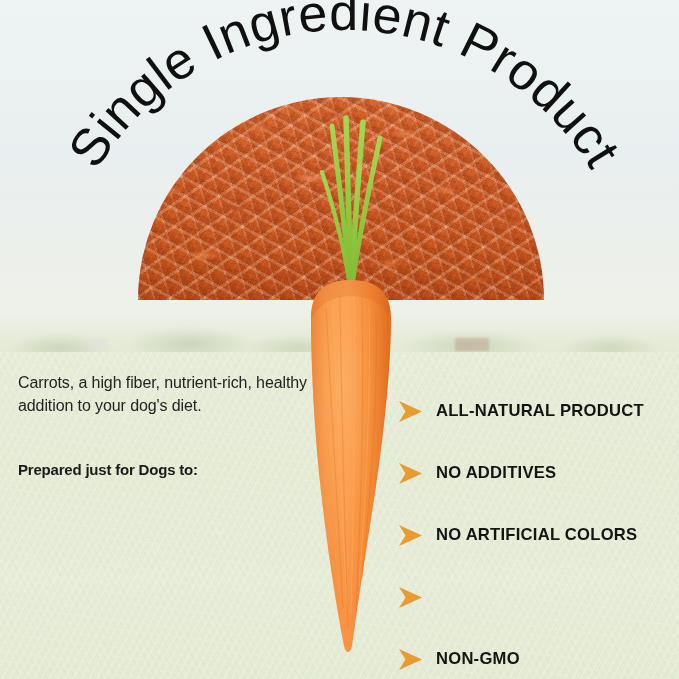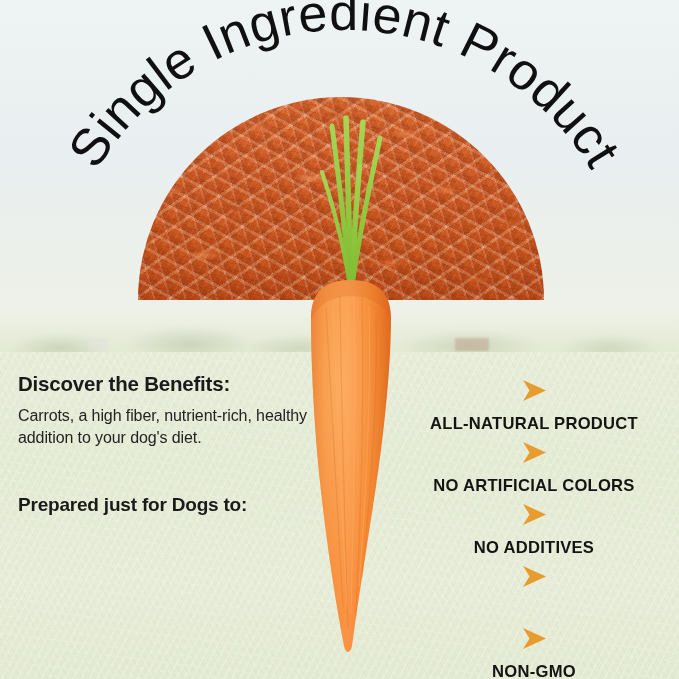--- a/index.html
+++ b/index.html
@@ -100,38 +100,37 @@
   
   .left-col{position:absolute;left:18px;top:372px;width:300px;}
   .head{
     font-size:20.5px;font-weight:bold;color:#1a1a1a;
     letter-spacing:-.2px;margin:0 0 8px 0;line-height:1.2;
   }
   .body-copy{
     font-size:16px;color:#232323;line-height:1.42;margin:0;letter-spacing:-.1px;
   }
   .head2{
-    font-size:19px;font-weight:bold;color:#1a1a1a;
+    font-size:15px;font-weight:bold;color:#1a1a1a;
     letter-spacing:-.2px;margin:44px 0 6px 0;line-height:1.2;
   }
   .left-list{list-style:none;margin:0;padding:0;}
   .left-list li{
     display:flex;align-items:center;gap:11px;
     font-size:18.5px;color:#232323;line-height:1;
     margin-bottom:11px;letter-spacing:-.1px;
   }
 
   
   .right-col{position:absolute;left:398px;top:380px;width:272px;}
   .right-list{list-style:none;margin:0;padding:0;}
   .right-list li{
     display:flex;align-items:center;gap:13px;height:62px;
     font-size:16.6px;font-weight:bold;color:#141414;
     letter-spacing:.25px;
-    flex-direction:column;
   }
 
   .arrow{flex:0 0 auto;display:block;}
   .arrow.sm{width:23px;height:19px;}
   .arrow.lg{width:25px;height:21px;}
 </style>
 </head>
 <body>
 
 <div id="infographic">
@@ -205,50 +204,49 @@
         <path d="M37 196 C 40 286, 45 384, 51 498"></path>
         <path d="M58 184 C 59 282, 58 386, 55 506"></path>
         <path d="M73 198 C 75 278, 71 374, 63 478"></path>
       </g>
 
       <path d="M55 172 C 83 172, 95 186, 95 212 C 88 196, 74 188, 55 188 C 36 188, 22 196, 15 212 C 15 186, 27 172, 55 172 Z" fill="#D4611C" fill-opacity=".22"></path>
     </svg>
   </div>
 
   <div class="left-col">
-    <p class="head">Discover the Benefits:</p>
     <p class="body-copy">Carrots, a high fiber, nutrient-rich, healthy addition to your dog's diet.</p>
 
     <p class="head2">Prepared just for Dogs to:</p>
   </div>
 
   <div class="right-col">
     <ul class="right-list">
       <li>
         <svg class="arrow lg" viewBox="0 0 25 21">
           <path d="M1 0 L24 10.5 L1 21 L7.5 10.5 Z" fill="#E89B2E"></path>
         </svg>
         <span>ALL-NATURAL PRODUCT</span>
       </li>
       <li>
         <svg class="arrow lg" viewBox="0 0 25 21">
           <path d="M1 0 L24 10.5 L1 21 L7.5 10.5 Z" fill="#E89B2E"></path>
         </svg>
+        <span>NO ADDITIVES</span>
+      </li>
+      <li>
+        <svg class="arrow lg" viewBox="0 0 25 21">
+          <path d="M1 0 L24 10.5 L1 21 L7.5 10.5 Z" fill="#E89B2E"></path>
+        </svg>
         <span>NO ARTIFICIAL COLORS</span>
       </li>
       <li>
         <svg class="arrow lg" viewBox="0 0 25 21">
           <path d="M1 0 L24 10.5 L1 21 L7.5 10.5 Z" fill="#E89B2E"></path>
         </svg>
-        <span>NO ADDITIVES</span>
-      </li>
-      <li>
-        <svg class="arrow lg" viewBox="0 0 25 21">
-          <path d="M1 0 L24 10.5 L1 21 L7.5 10.5 Z" fill="#E89B2E"></path>
-        </svg>
       </li>
       <li>
         <svg class="arrow lg" viewBox="0 0 25 21">
           <path d="M1 0 L24 10.5 L1 21 L7.5 10.5 Z" fill="#E89B2E"></path>
         </svg>
         <span>NON-GMO</span>
       </li>
     </ul>
   </div>
 

